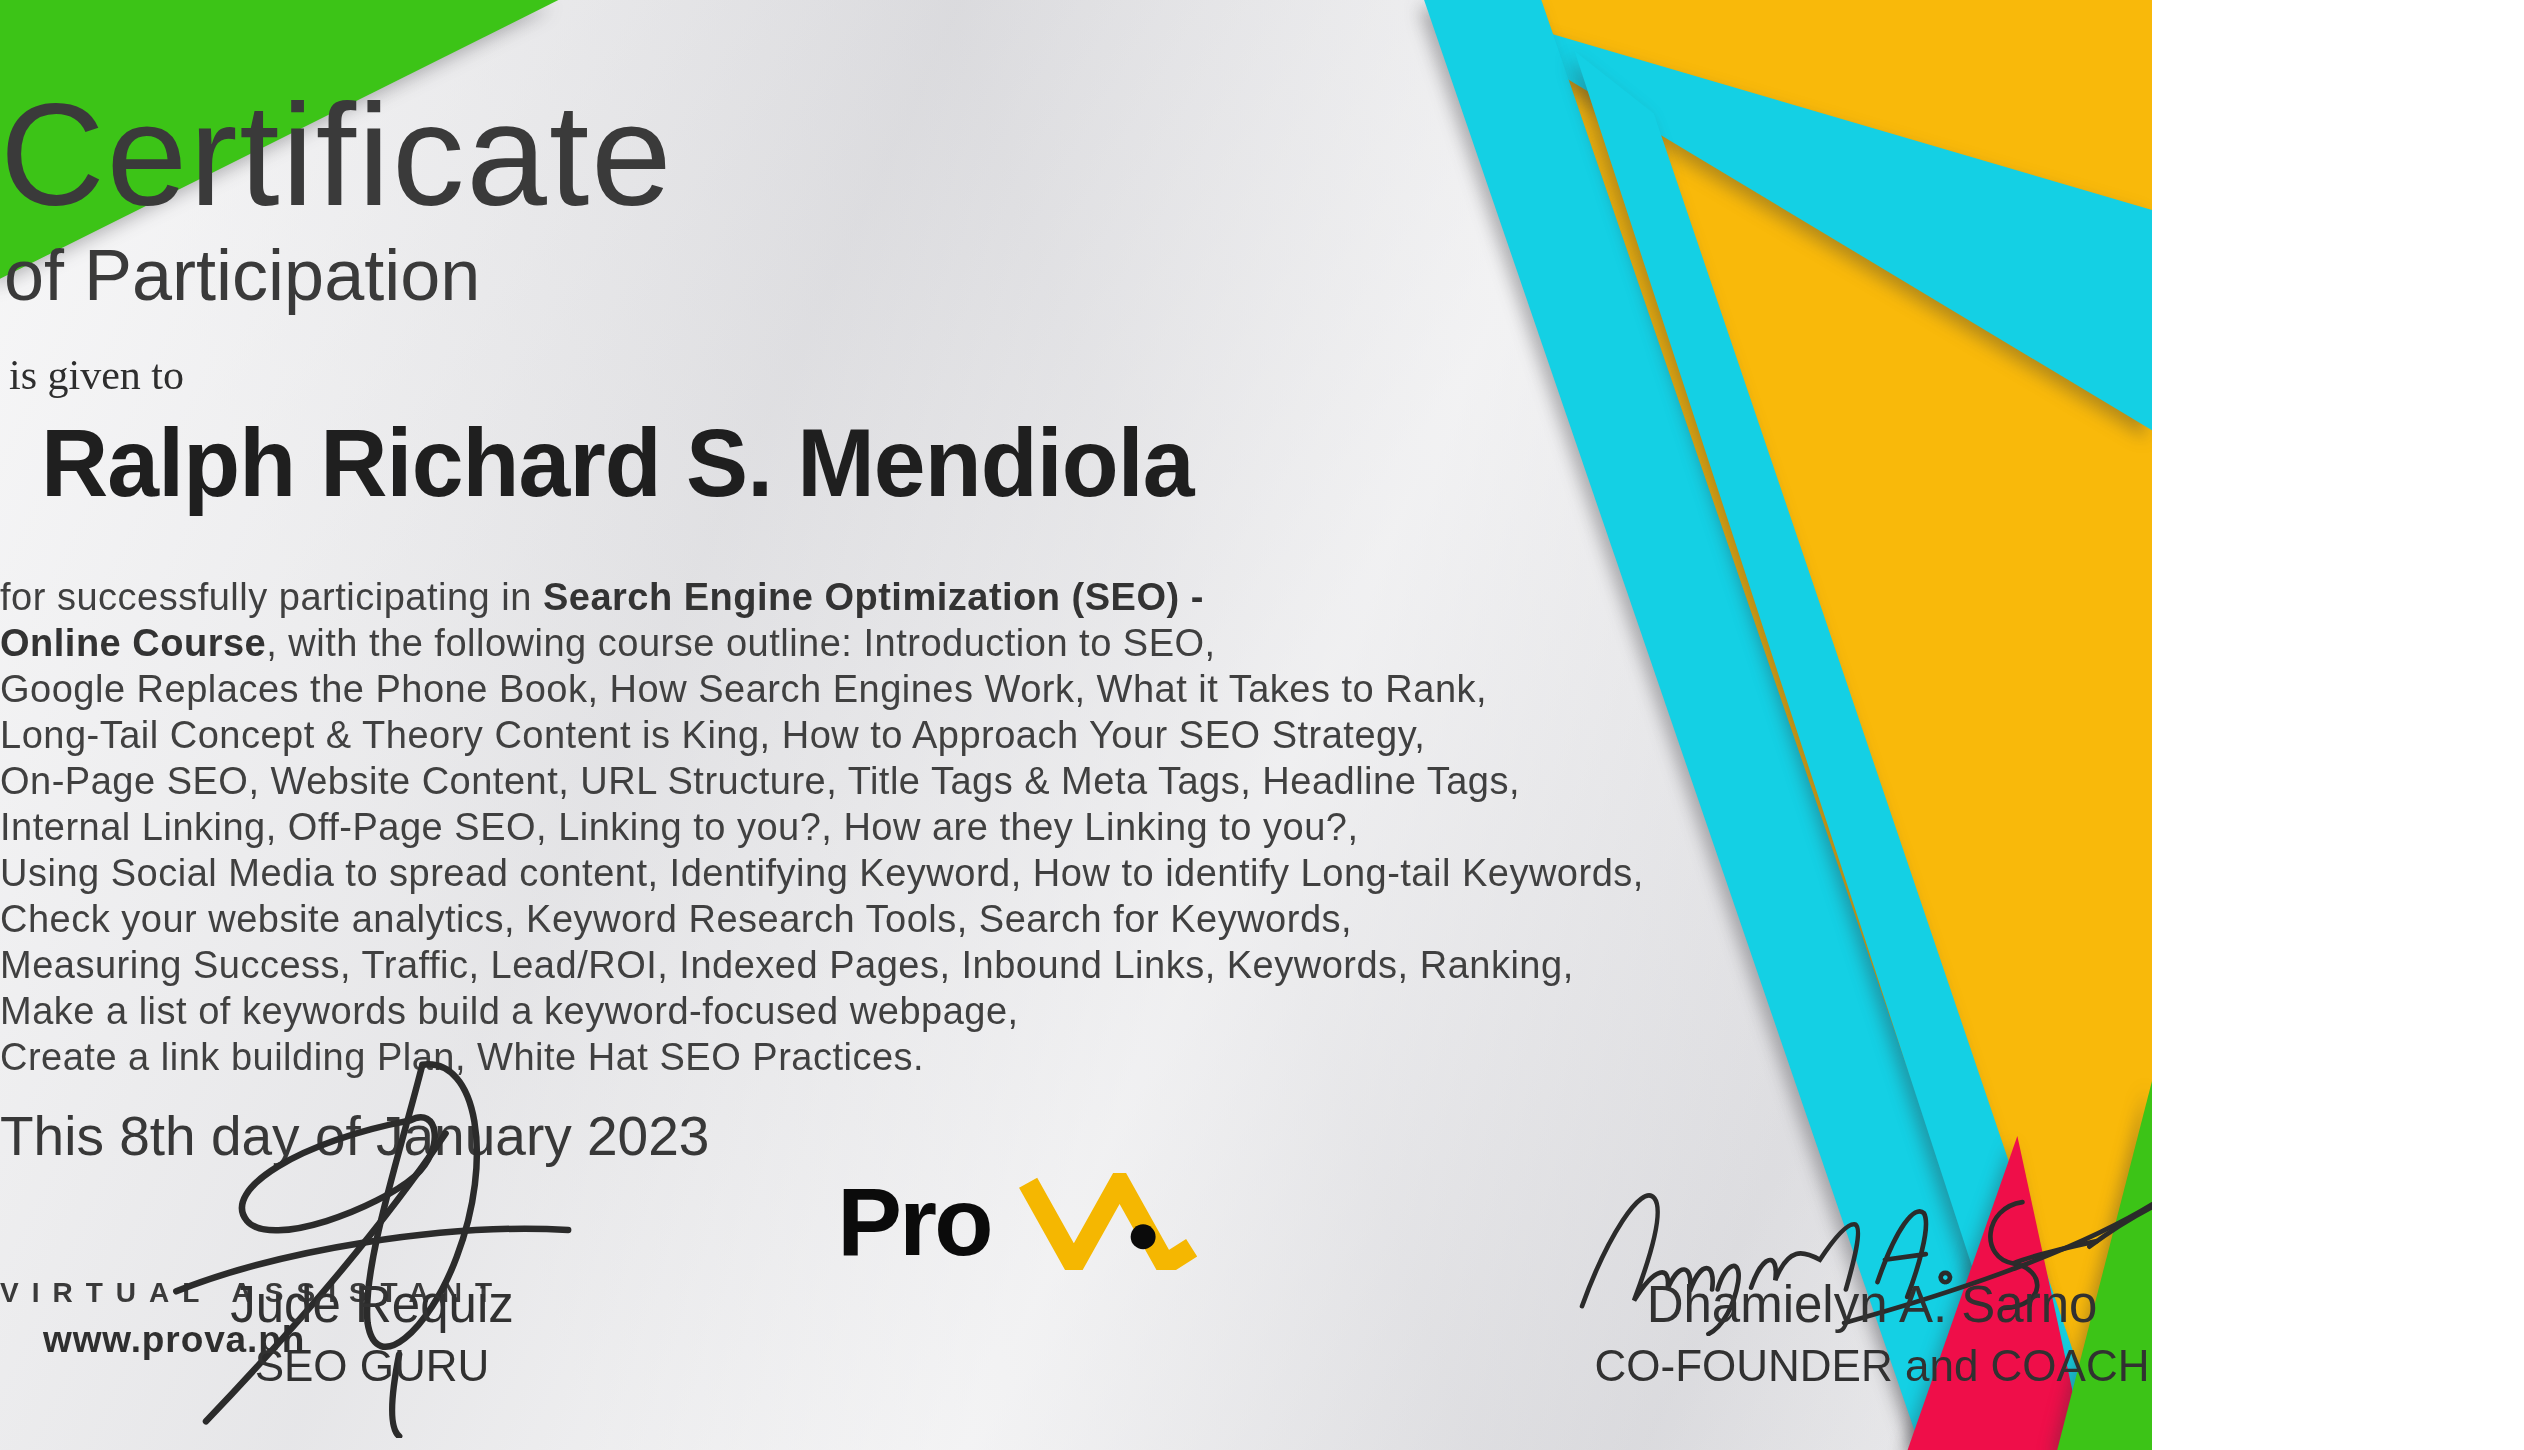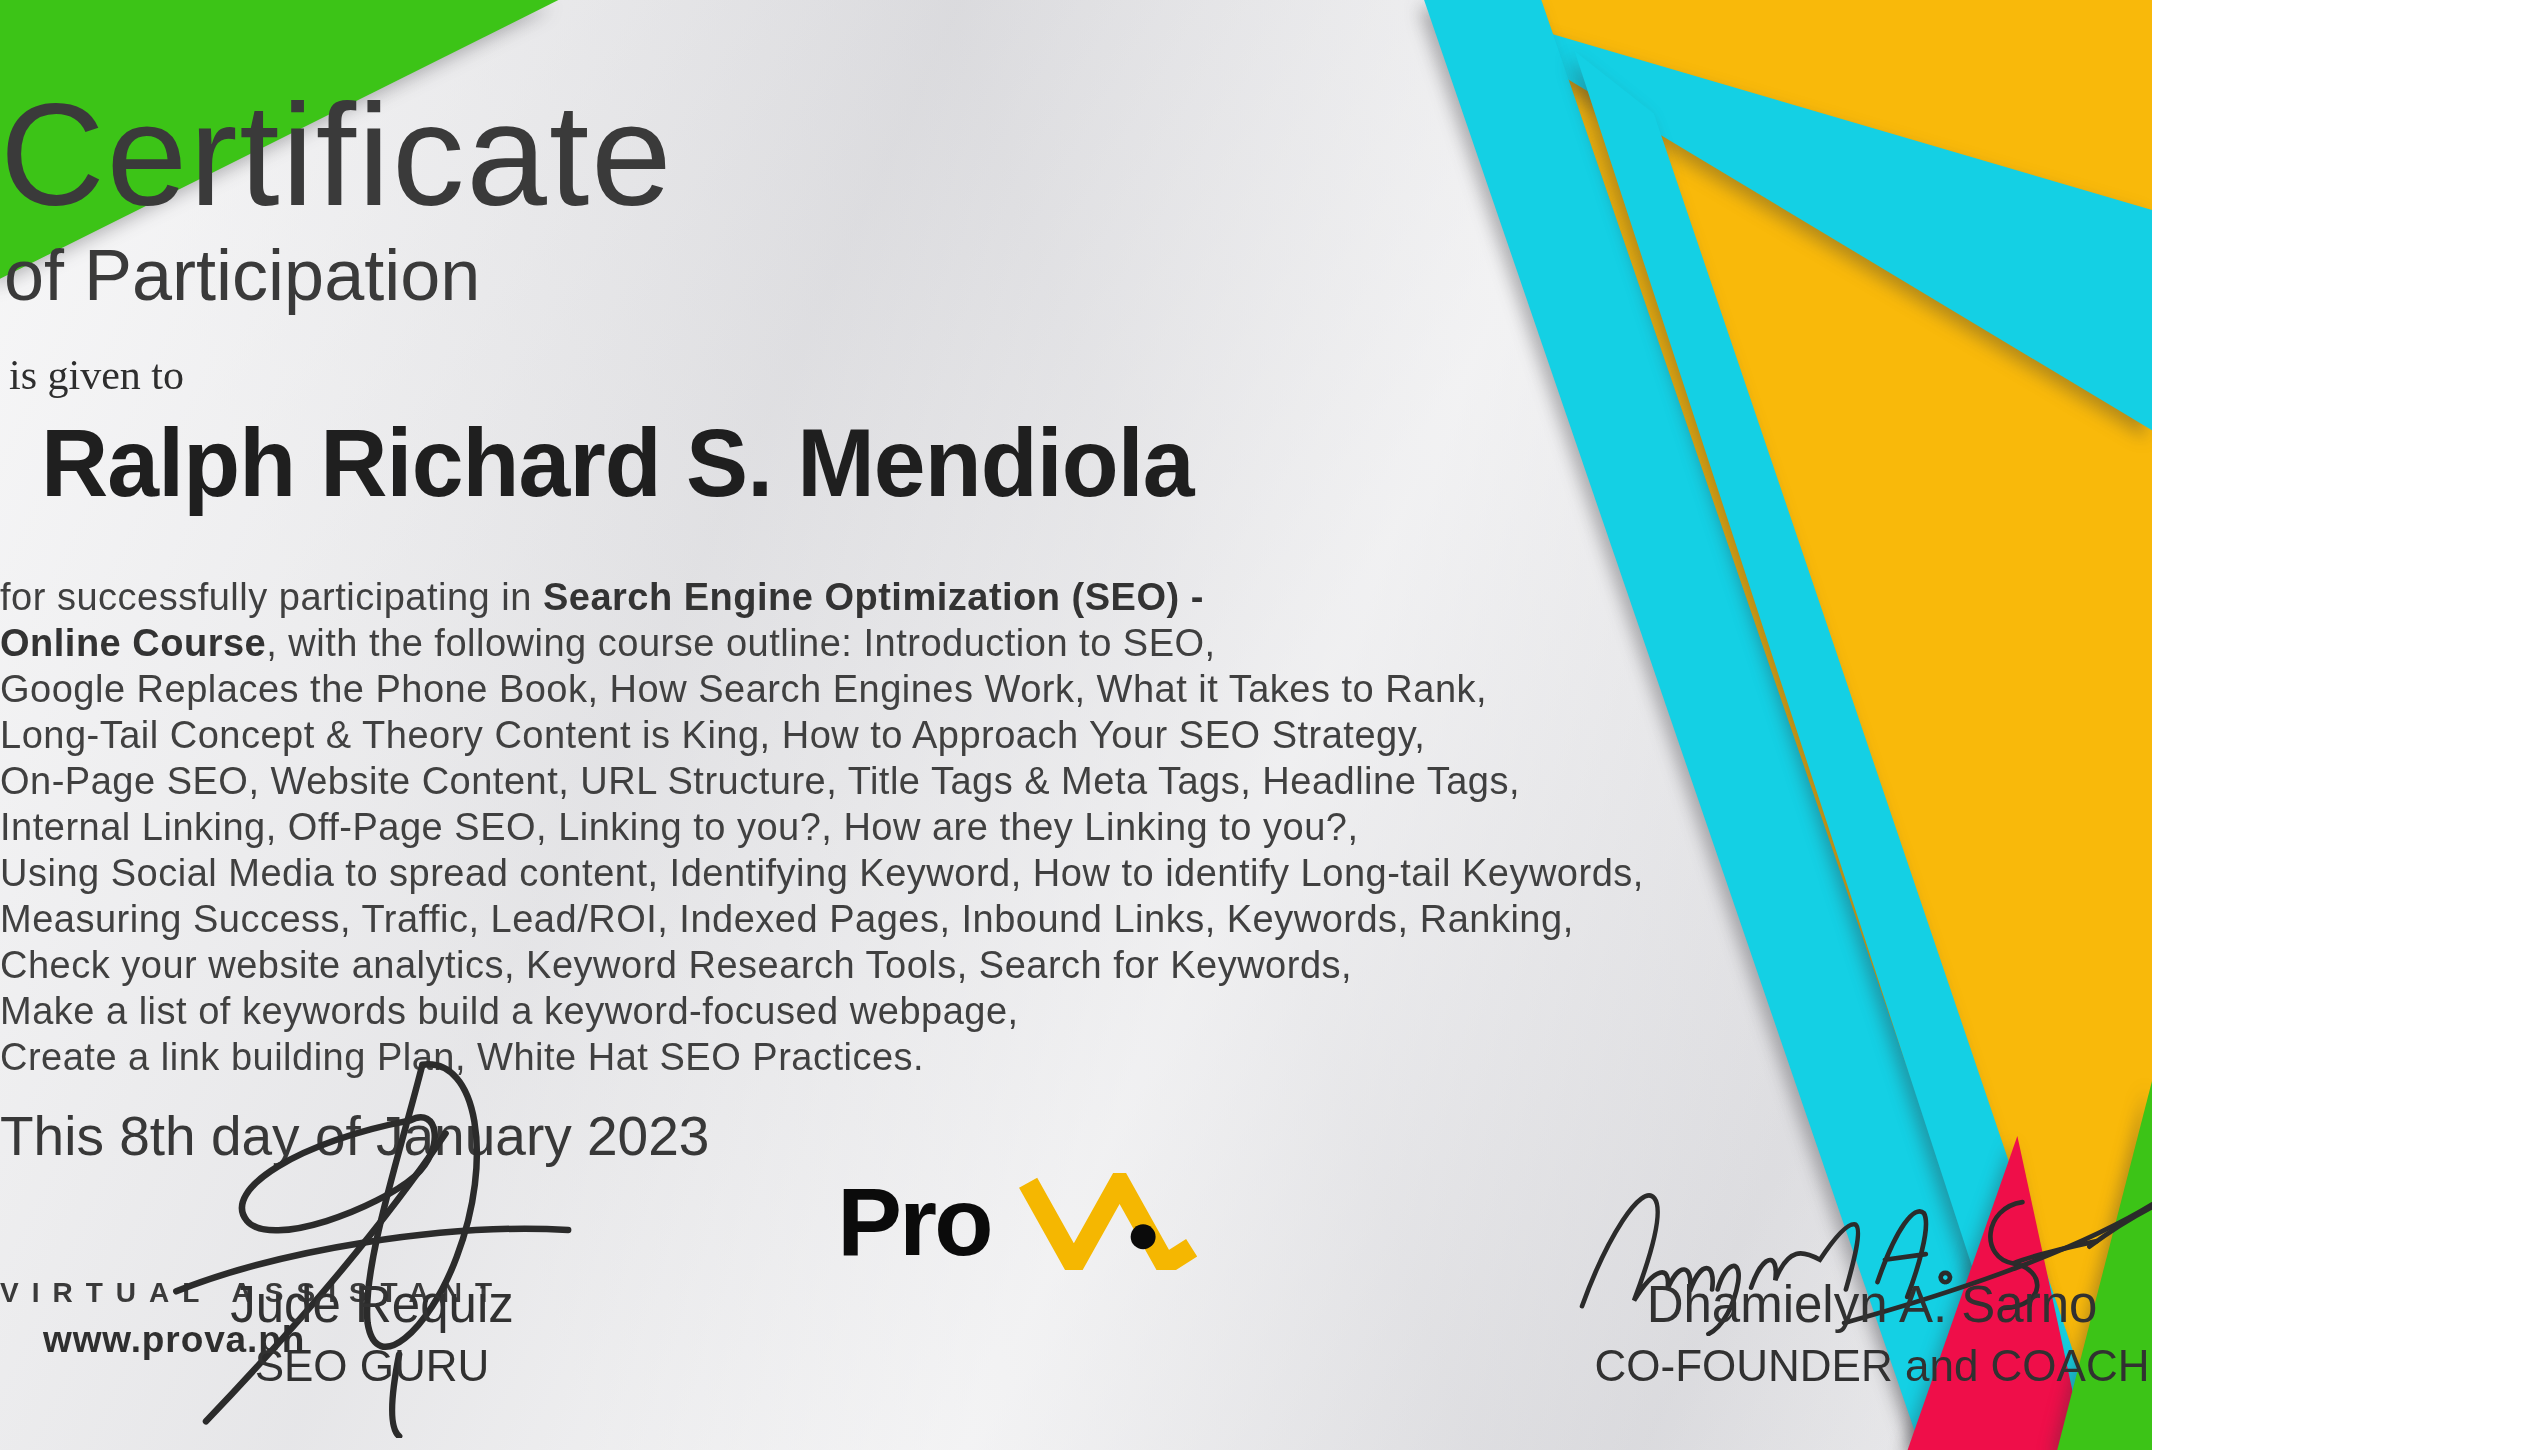--- a/index.html
+++ b/index.html
@@ -55,22 +55,22 @@
   <div class="name">Ralph Richard S. Mendiola</div>
 
   <div class="body-text">
       <div class="body-line"><span>for successfully participating in </span><span class="b">Search Engine Optimization (SEO) -</span></div>
       <div class="body-line"><span class="b">Online Course</span><span>, with the following course outline: Introduction to SEO,</span></div>
       <div class="body-line"><span>Google Replaces the Phone Book, How Search Engines Work, What it Takes to Rank,</span></div>
       <div class="body-line"><span>Long-Tail Concept &amp; Theory Content is King, How to Approach Your SEO Strategy,</span></div>
       <div class="body-line"><span>On-Page SEO, Website Content, URL Structure, Title Tags &amp; Meta Tags, Headline Tags,</span></div>
       <div class="body-line"><span>Internal Linking, Off-Page SEO, Linking to you?, How are they Linking to you?,</span></div>
       <div class="body-line"><span>Using Social Media to spread content, Identifying Keyword, How to identify Long-tail Keywords,</span></div>
+      <div class="body-line"><span>Check your website analytics, Keyword Research Tools, Search for Keywords,</span></div>
       <div class="body-line"><span>Measuring Success, Traffic, Lead/ROI, Indexed Pages, Inbound Links, Keywords, Ranking,</span></div>
-      <div class="body-line"><span>Check your website analytics, Keyword Research Tools, Search for Keywords,</span></div>
       <div class="body-line"><span>Make a list of keywords build a keyword-focused webpage,</span></div>
       <div class="body-line"><span>Create a link building Plan, White Hat SEO Practices.</span></div>
     </div>
 
   <div class="date-line">This 8th day of January 2023</div>
 
   <div class="logo">
     <div class="logo-row">
       <span class="logo-pro">Pro</span>
       <svg class="logo-va" viewBox="0 0 260 140" aria-hidden="true">

